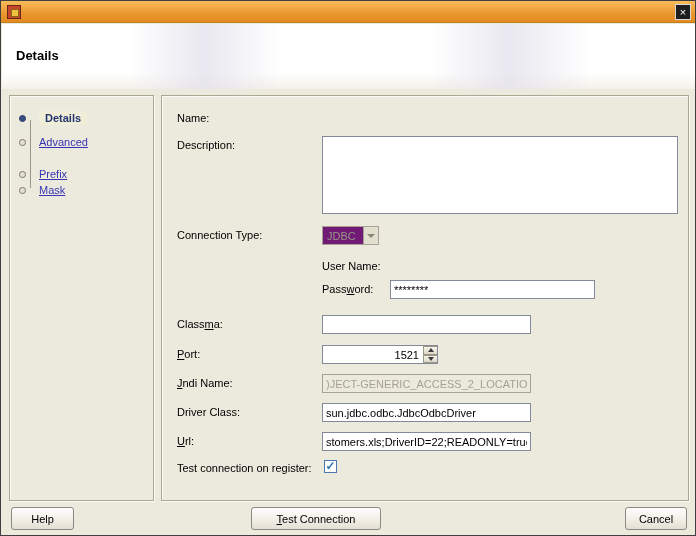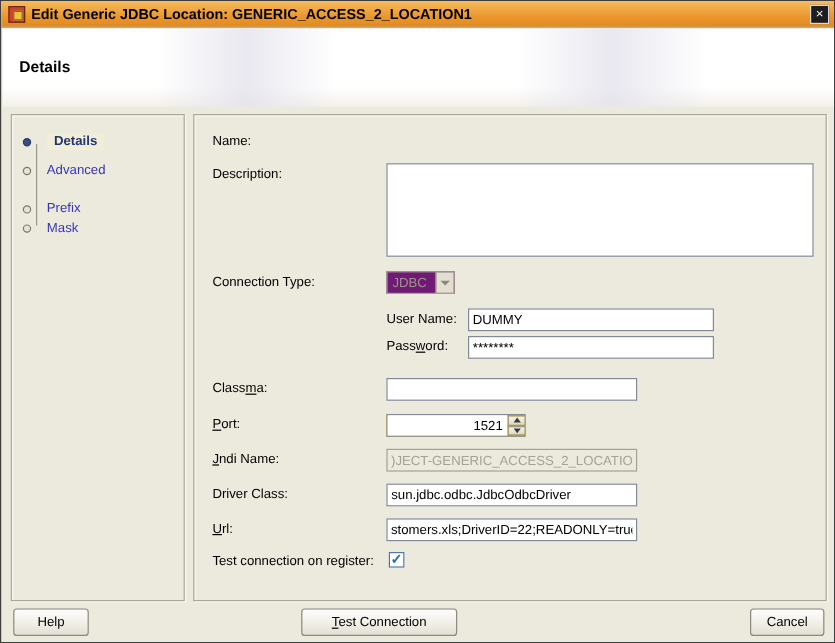--- a/index.html
+++ b/index.html
@@ -51,21 +51,21 @@
   }
   .sidebar { left:8px; top:94px; width:145px; height:406px; }
   .content { left:160px; top:94px; width:528px; height:406px;padding-left:40px; }
 
   
   .nav-line { position:absolute; left:20px; top:24px; width:1px; height:68px; background:#9A968A; }
   .nav-item { position:absolute; left:9px; height:18px; display:flex; align-items:center; cursor:pointer; }
   .bullet { width:7px; height:7px; border-radius:50%; border:1px solid #7C7868; background:#E6E3D4; flex:0 0 auto; }
   .bullet.sel { background:#3A4E86; border-color:#2C3B66; }
   .nav-label { margin-left:13px; font-size:11px; }
-  .nav-label.link { color:#3636B4; }
+  .nav-label.link { color:#3636B4; text-decoration:underline; }
   .nav-label.selected {
     color:#22356F; font-weight:bold; background:#F0EDD8;
     padding:1px 6px; border-radius:2px; text-decoration:none;
   }
 
   
   .flabel { position:absolute; font-size:11px; color:#000; white-space:nowrap; }
   .mn { text-decoration:underline; }
   .tfield {
     position:absolute; height:19px; border:1px solid #828A99; background:#FFF;
@@ -112,21 +112,20 @@
   }
   .btn.default { border-color:#3C5E96; box-shadow:inset 0 0 0 1px #A8C0E0; }
 </style>
 </head>
 <body>
 
 <div class="dialog">
 
   <div class="titlebar">
     <span class="app-icon"></span>
-    <span class="title">Edit Generic JDBC Location: GENERIC_ACCESS_2_LOCATION1</span>
     <button class="close-btn">×</button>
   </div>
 
   <div class="banner">
     <div class="banner-band band1"></div>
     <div class="banner-band band2"></div>
     <div class="banner-title">Details</div>
   </div>
 
   <div class="panel sidebar">
@@ -156,21 +155,20 @@
     <span class="flabel" style="left:15px; top:43px;">Description:</span>
     <textarea class="tfield" style="left: 160px; top: 40px; width: 356px; height: 78px;"></textarea>
 
     <span class="flabel" style="left:15px; top:133px;">Connection Type:</span>
     <div class="combo" style="left:160px; top:130px; width:57px;">
       <span class="combo-text">JDBC</span>
       <span class="combo-arrow"></span>
     </div>
 
     <span class="flabel" style="left:160px; top:164px;">User Name:</span>
-    <input class="tfield" style="left: 228px; top: 161px; width: 205px;" type="text" value="DUMMY">
 
     <span class="flabel" style="left:160px; top:187px;"><span>Pass</span><span class="mn">w</span><span>ord:</span></span>
     <input class="tfield" style="left: 228px; top: 184px; width: 205px;" type="text" value="********">
 
     <span class="flabel" style="left:15px; top:222px;"><span>Class</span><span class="mn">m</span><span>a:</span></span>
     <input class="tfield" style="left: 160px; top: 219px; width: 209px;" type="text" value="">
 
     <span class="flabel" style="left:15px; top:252px;"><span></span><span class="mn">P</span><span>ort:</span></span>
     <div class="spinbox" style="left:160px; top:249px; width:116px;">
       <input type="text" value="1521" style="">

